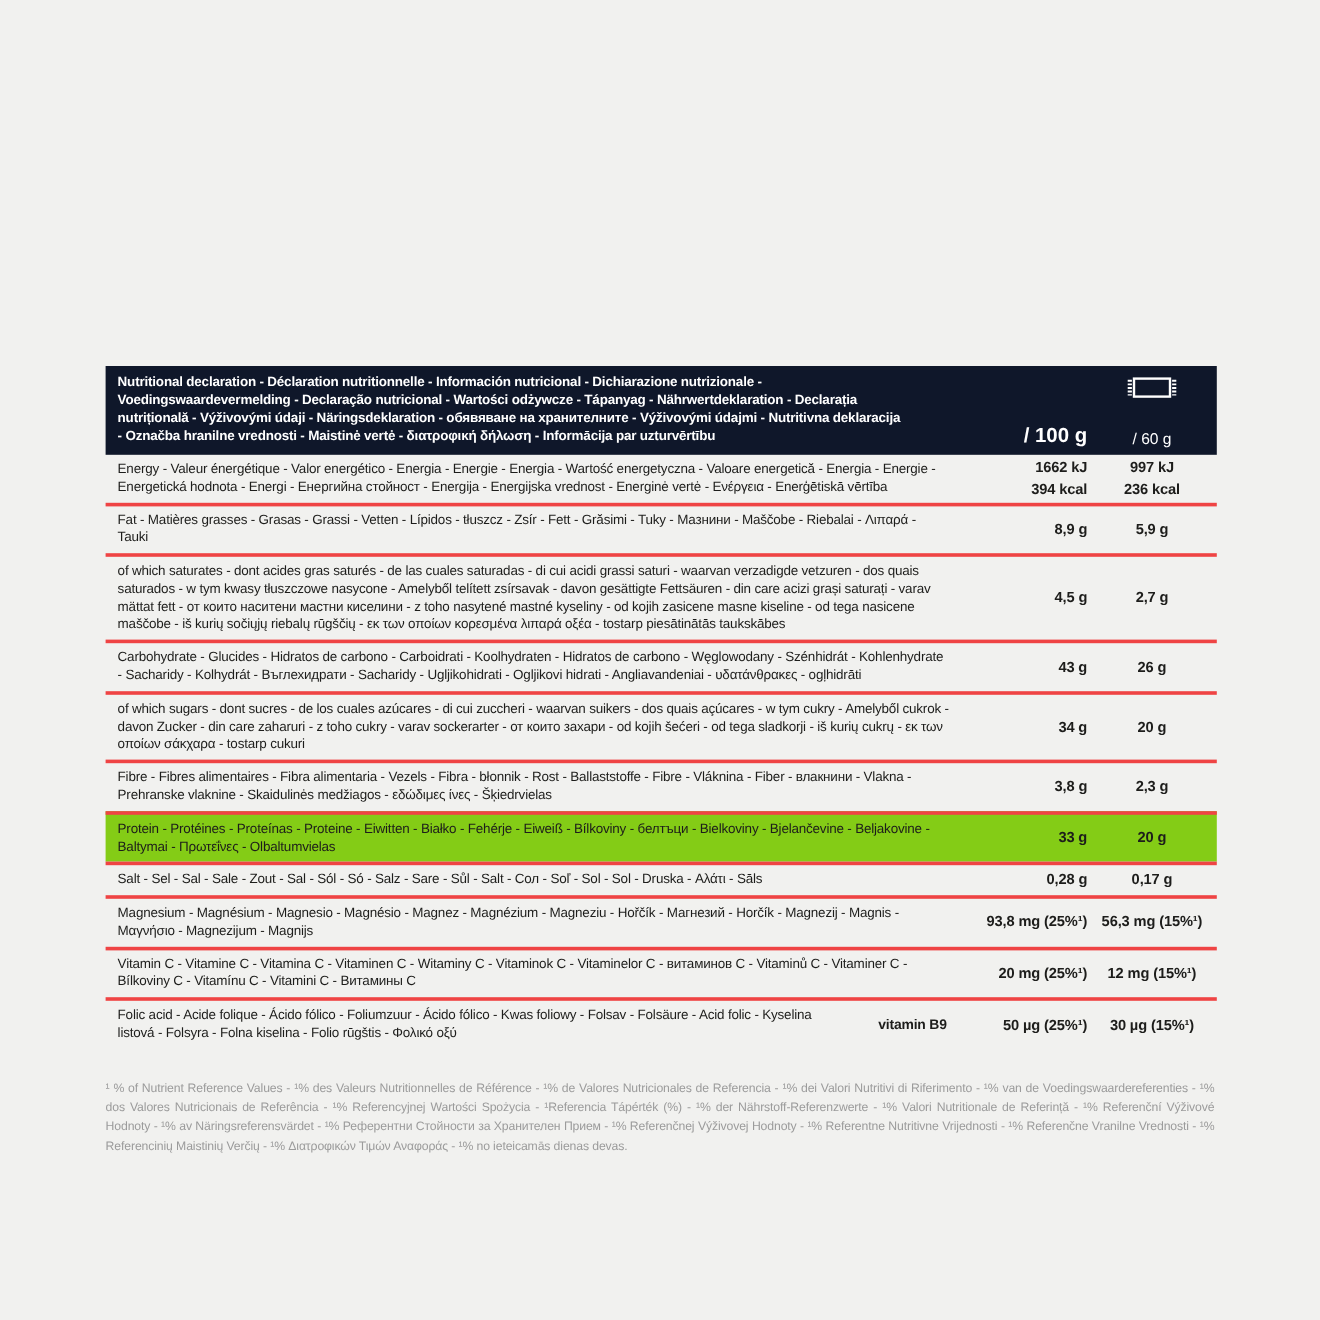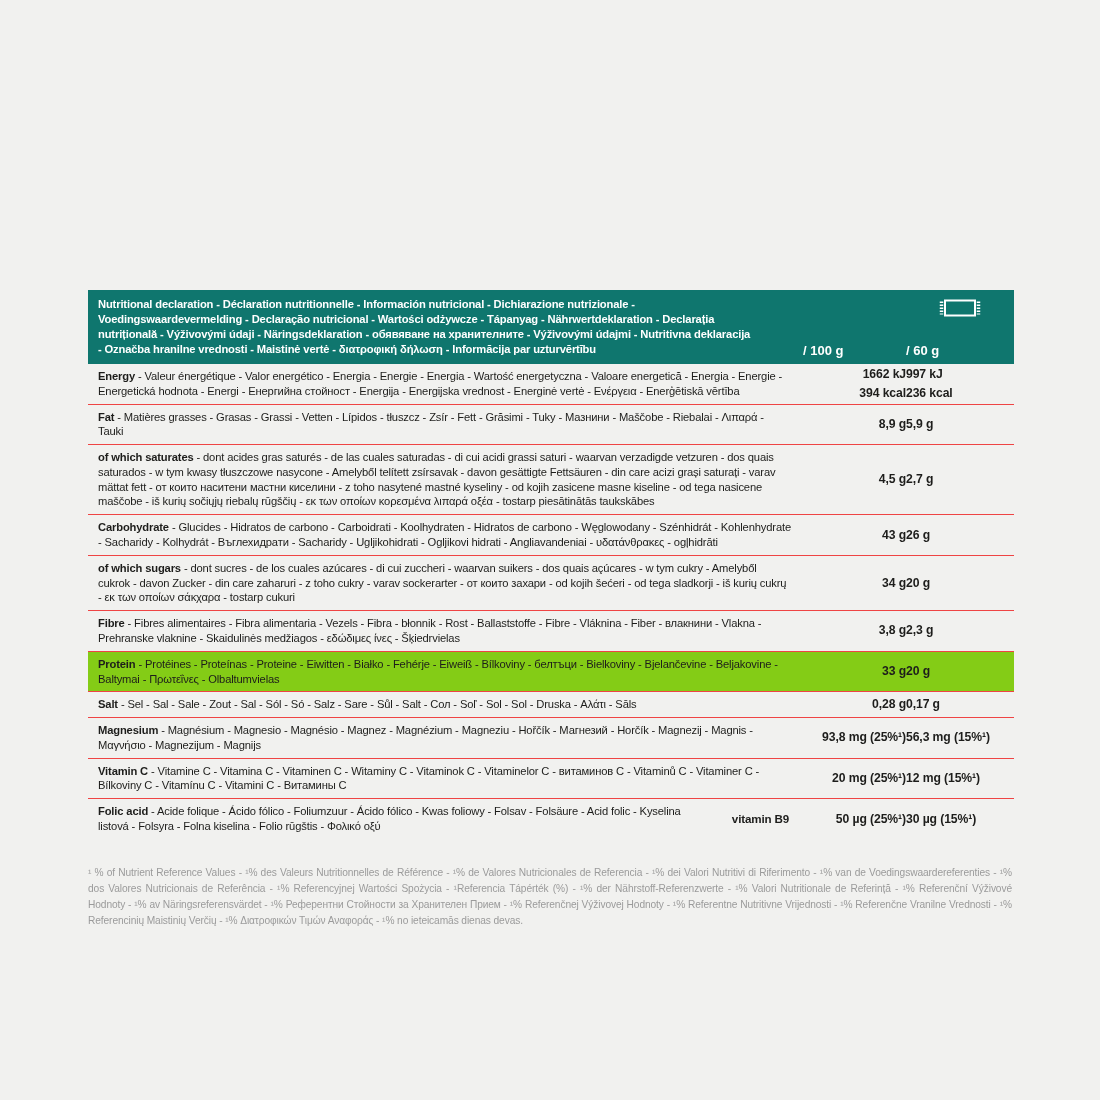--- a/index.html
+++ b/index.html
@@ -5,36 +5,36 @@
   html,body{margin:0;padding:0;}
   body{
     width:1100px;height:1100px;position:relative;
     background:#f1f1ef;
     font-family:"Liberation Sans","DejaVu Sans",sans-serif;
     color:#1d1d1b;
     -webkit-font-smoothing:antialiased;
   }
   .label-wrap{position:absolute;left:88px;top:290px;width:926px;}
   
-  .thead{position:relative;background:#0f766e;color:#fff;padding:7px 0 7px 0;min-height:44px;}
+  .thead{position:relative;background:#0f172a;color:#fff;padding:7px 0 7px 0;min-height:44px;margin-top:15px;}
   .thead-title{width:668px;box-sizing:border-box;padding-left:10px;font-weight:bold;font-size:11.2px;line-height:1.34;letter-spacing:-0.15px;}
-  .colhead-100{position:absolute;bottom:6px;left:715px;width:103px;text-align:left;font-weight:bold;font-size:13px;}
-  .colhead-60{position:absolute;bottom:6px;left:818px;width:108px;text-align:left;font-weight:bold;font-size:13px;}
+  .colhead-100{position:absolute;bottom:6px;left:715px;width:103px;text-align:right;font-weight:bold;font-size:17px;}
+  .colhead-60{position:absolute;bottom:6px;left:818px;width:108px;text-align:center;font-weight:normal;font-size:13px;}
   .bar-icon-box{position:absolute;top:8px;left:818px;width:108px;display:flex;justify-content:center;}
   
   .tbody{width:100%;}
   .row{display:flex;align-items:center;}
-  .row + .row{border-top:1px solid #ef4444;}
+  .row + .row{border-top:3px solid #ef4444;}
   .row.hl{background:#84cc16;}
   .cell-name{width:715px;box-sizing:border-box;padding:5px 12px 5px 10px;font-size:11.2px;line-height:1.32;letter-spacing:-0.15px;position:relative;}
-  .cell-name .lead{font-weight:bold;}
+  .cell-name .lead{font-weight:normal;}
   .cell-name.has-extra{padding-right:95px;}
   .extra-b9{position:absolute;right:14px;top:50%;transform:translateY(-50%);font-weight:bold;font-size:11.6px;white-space:nowrap;}
   .cell-v100{width:103px;text-align:right;font-weight:bold;font-size:12.2px;line-height:1.55;white-space:pre-line;letter-spacing:-0.1px;}
-  .cell-v60{width:108px;font-weight:bold;font-size:12.2px;line-height:1.55;white-space:pre-line;letter-spacing:-0.1px;}
+  .cell-v60{width:108px;text-align:center;font-weight:bold;font-size:12.2px;line-height:1.55;white-space:pre-line;letter-spacing:-0.1px;}
   
   .footnote{margin-top:26px;color:#9b9b9b;font-size:10.2px;line-height:1.58;text-align:justify;letter-spacing:-0.1px;padding-right:2px;}
 </style>
 </head>
 <body>
 
 <div class="label-wrap">
 
   <div class="thead">
     <div class="thead-title">Nutritional declaration - Déclaration nutritionnelle - Información nutricional - Dichiarazione nutrizionale - Voedingswaardevermelding - Declaração nutricional - Wartości odżywcze - Tápanyag - Nährwertdeklaration - Declarația nutrițională - Výživovými údaji - Näringsdeklaration - обявяване на хранителните - Výživovými údajmi - Nutritivna deklaracija - Označba hranilne vrednosti - Maistinė vertė - διατροφική δήλωση - Informācija par uzturvērtību</div>

